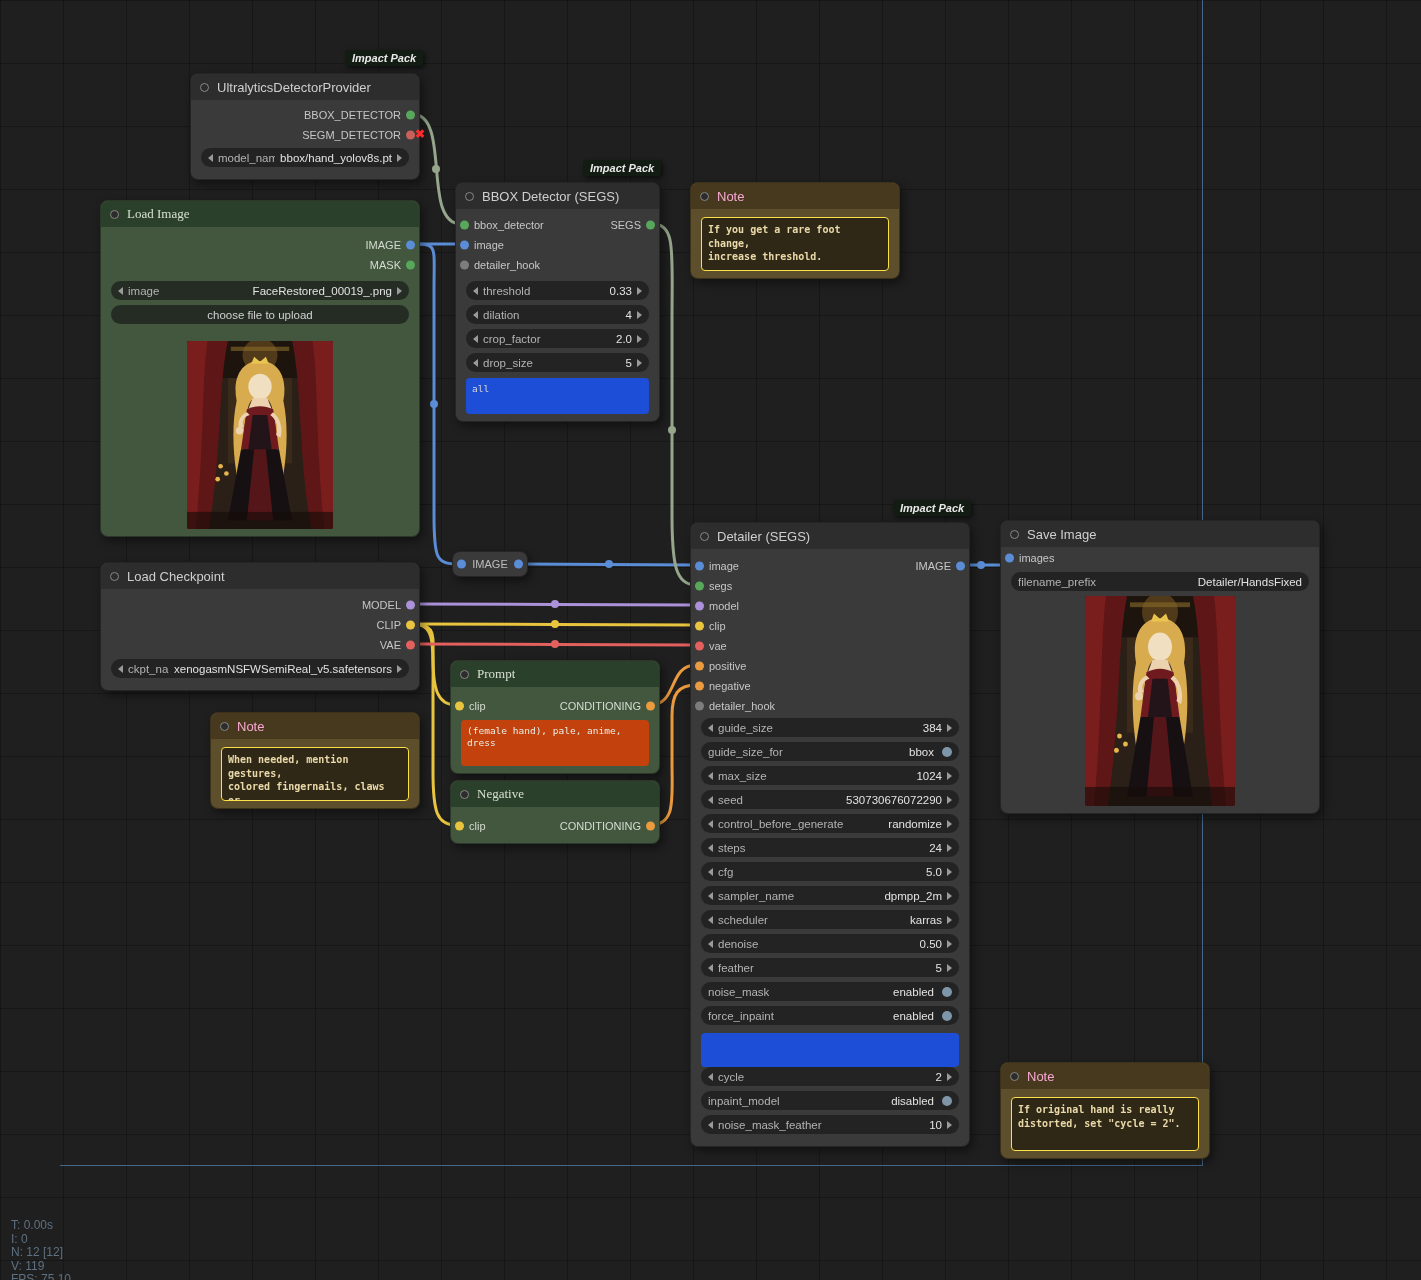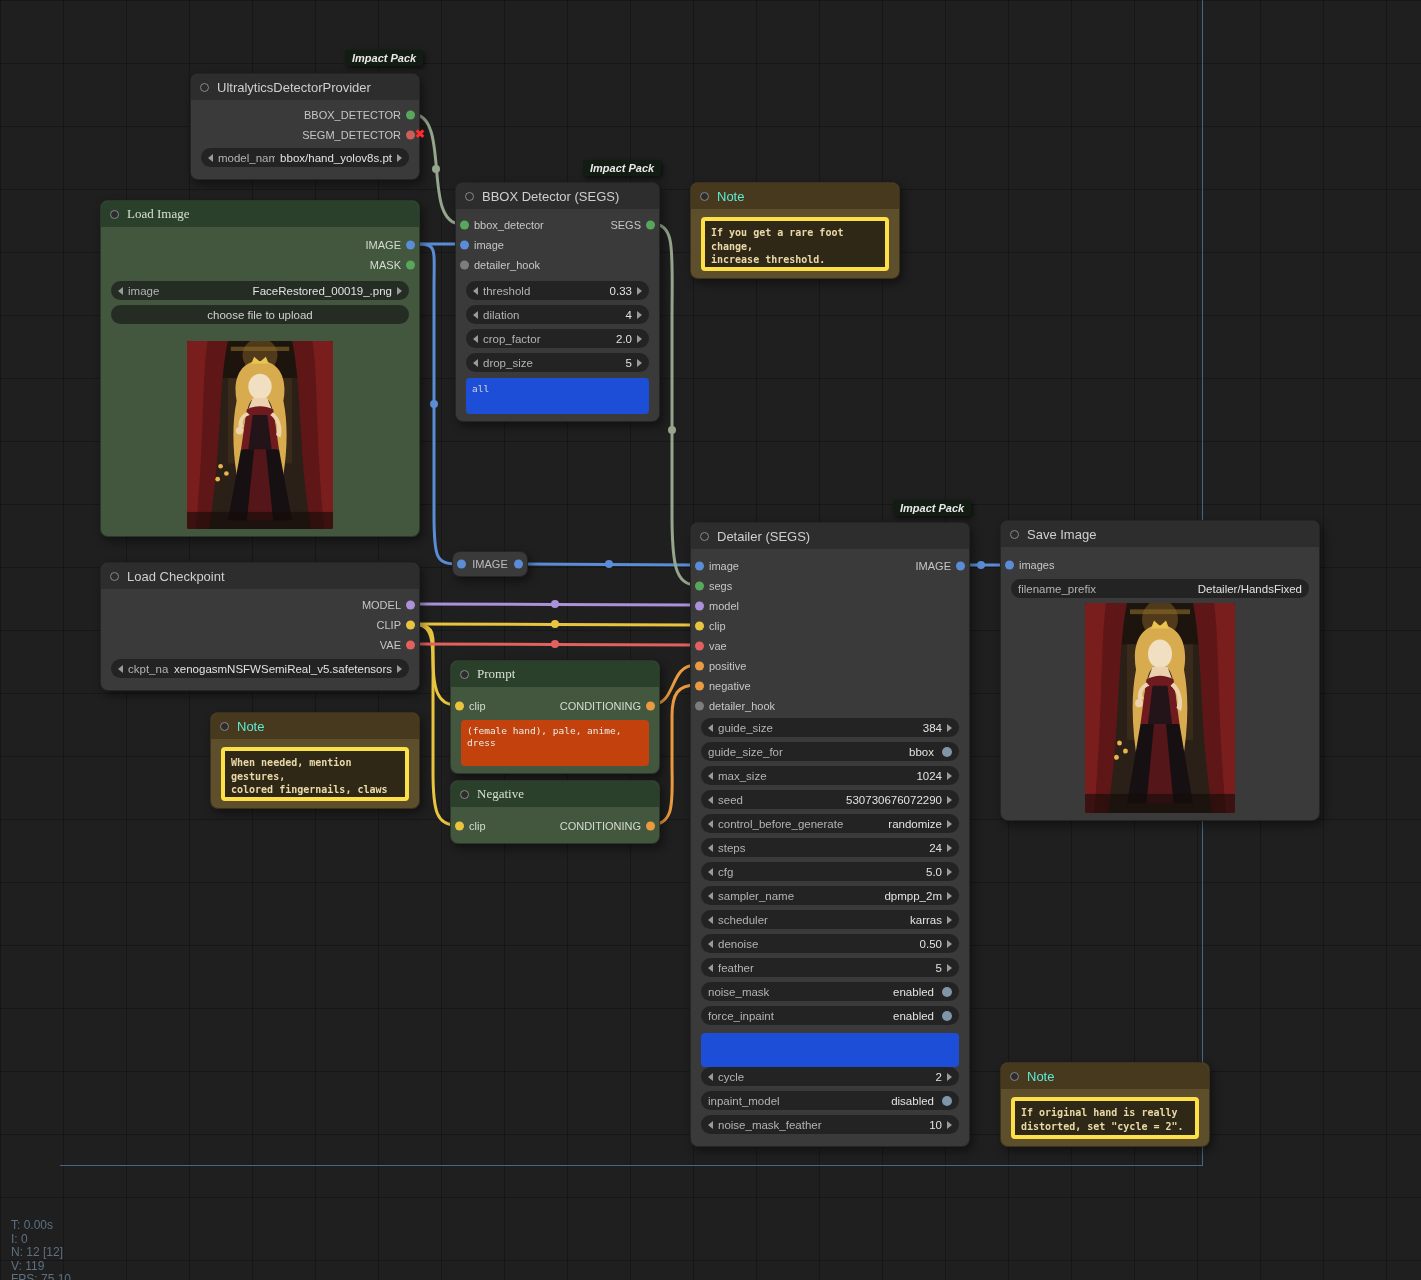--- a/index.html
+++ b/index.html
@@ -16,21 +16,21 @@
     box-sizing:border-box;padding-bottom:7px;}
   .nheader{height:26px;display:flex;align-items:center;gap:8px;padding:0 9px;
     background:#2d2d2d;border-radius:8px 8px 0 0;}
   .hdot{width:9px;height:9px;border-radius:50%;background:#2c2c2c;border:1.5px solid #888;box-sizing:border-box;flex:0 0 auto;}
   .ntitle{font-size:13px;color:#cfcfcf;white-space:nowrap;overflow:hidden;}
   .green{background:#43573f;}
   .green .nheader{background:#2b402b;font-family:Liberation Serif, serif;}
   .green .ntitle{color:#d6e0d2;}
   .note{background:#5d4e2c;}
   .note .nheader{background:#46391e;}
-  .note .ntitle{color:#5eead4;}
+  .note .ntitle{color:#f9a8d4;}
   .srow{position:relative;height:20px;display:flex;align-items:center;padding:0 18px;font-size:11px;color:#c6c6c6;}
   .green .srow{color:#d4dcd0;}
   .slabel{white-space:nowrap;}
   .slabel.out{margin-left:auto;}
   .dot{position:absolute;top:50%;transform:translateY(-50%);width:9px;height:9px;border-radius:50%;}
   .dot.in{left:4px;}
   .dot.out{right:4px;}
   .dot-blue{background:#5b8dd6;}
   .dot-green{background:#58a85c;}
   .dot-purple{background:#ab91d9;}
@@ -46,21 +46,21 @@
   .wlabel{color:#b3b3b3;overflow:hidden;white-space:nowrap;min-width:0;flex:0 1 auto;}
   .wvalue{margin-left:auto;color:#e2e2e2;white-space:nowrap;flex:0 0 auto;}
   .widget.btn{justify-content:center;color:#d0d0d0;}
   .arr{flex:0 0 auto;width:0;height:0;border-top:4px solid transparent;border-bottom:4px solid transparent;}
   .arr.l{border-right:5px solid #9a9a9a;}
   .arr.r{border-left:5px solid #9a9a9a;}
   .tdot{width:10px;height:10px;border-radius:50%;background:#7f95a8;flex:0 0 auto;margin-left:3px;}
   .ta{margin:0 10px;border-radius:4px;padding:5px 6px;font-family:"DejaVu Sans Mono",monospace;
     font-size:9.5px;line-height:1.3;color:#d6d6d6;white-space:pre-wrap;overflow:hidden;background:#1d4ed8;box-sizing:border-box;}
   .green .ta{background:#c2410c;color:#e8f0e8;}
-  .note .ta{background:#2f2817;border:4px solid #fde047;color:#ead9a8;font-size:10px;font-weight:bold;line-height:1.35;}
+  .note .ta{background:#2f2817;border:1px solid #fde047;color:#ead9a8;font-size:10px;font-weight:bold;line-height:1.35;}
   .preview{display:block;margin:0 auto;border-radius:2px;}
   .badge{position:absolute;z-index:3;background:#121c12;color:#eaeaea;font-size:11px;font-weight:bold;
     padding:2px 7px;border-radius:3px;box-shadow:2px 2px 5px rgba(0,0,0,.6);white-space:nowrap;font-style:italic;}
   .reroute{display:flex;align-items:center;justify-content:center;padding:0;}
   .rlabel{font-size:11px;color:#bdbdbd;}
   .status{position:absolute;left:11px;top:1219px;z-index:5;font-size:12px;line-height:13.5px;color:#5d7182;}
 </style>
 </head>
 <body>
 
@@ -435,39 +435,39 @@
       <span class="wvalue">10</span>
       <span class="arr r"></span>
     </div>
   </div>
 
   <div class="node" style="left:1000px;top:520px;width:320px;">
     <div class="nheader">
       <span class="hdot"></span>
       <span class="ntitle">Save Image</span>
     </div>
-    <div class="srow" style="margin-top:8px;">
+    <div class="srow" style="margin-top:1px;">
       <span class="dot in dot-blue"></span>
       <span class="slabel">images</span>
     </div>
     <div class="widget" style="margin-top:4px;">
       <span class="wlabel">filename_prefix</span>
       <span class="wvalue">Detailer/HandsFixed</span>
     </div>
     <svg class="preview" style="margin-top:5px;" width="150" height="210" viewBox="0 0 100 132" preserveAspectRatio="none">
         <use href="#artwork"></use>
       </svg>
   </div>
 
   <div class="node note" style="left:1000px;top:1062px;width:210px;">
     <div class="nheader">
       <span class="hdot"></span>
       <span class="ntitle">Note</span>
     </div>
-    <div class="ta" style="margin-top:8px;height:42px;">If original hand is really
+    <div class="ta" style="margin-top:8px;height:54px;">If original hand is really
 distorted, set "cycle = 2".</div>
   </div>
 
   <div class="status">
     <div>T: 0.00s</div>
     <div>I: 0</div>
     <div>N: 12 [12]</div>
     <div>V: 119</div>
     <div>FPS: 75.10</div>
   </div>

